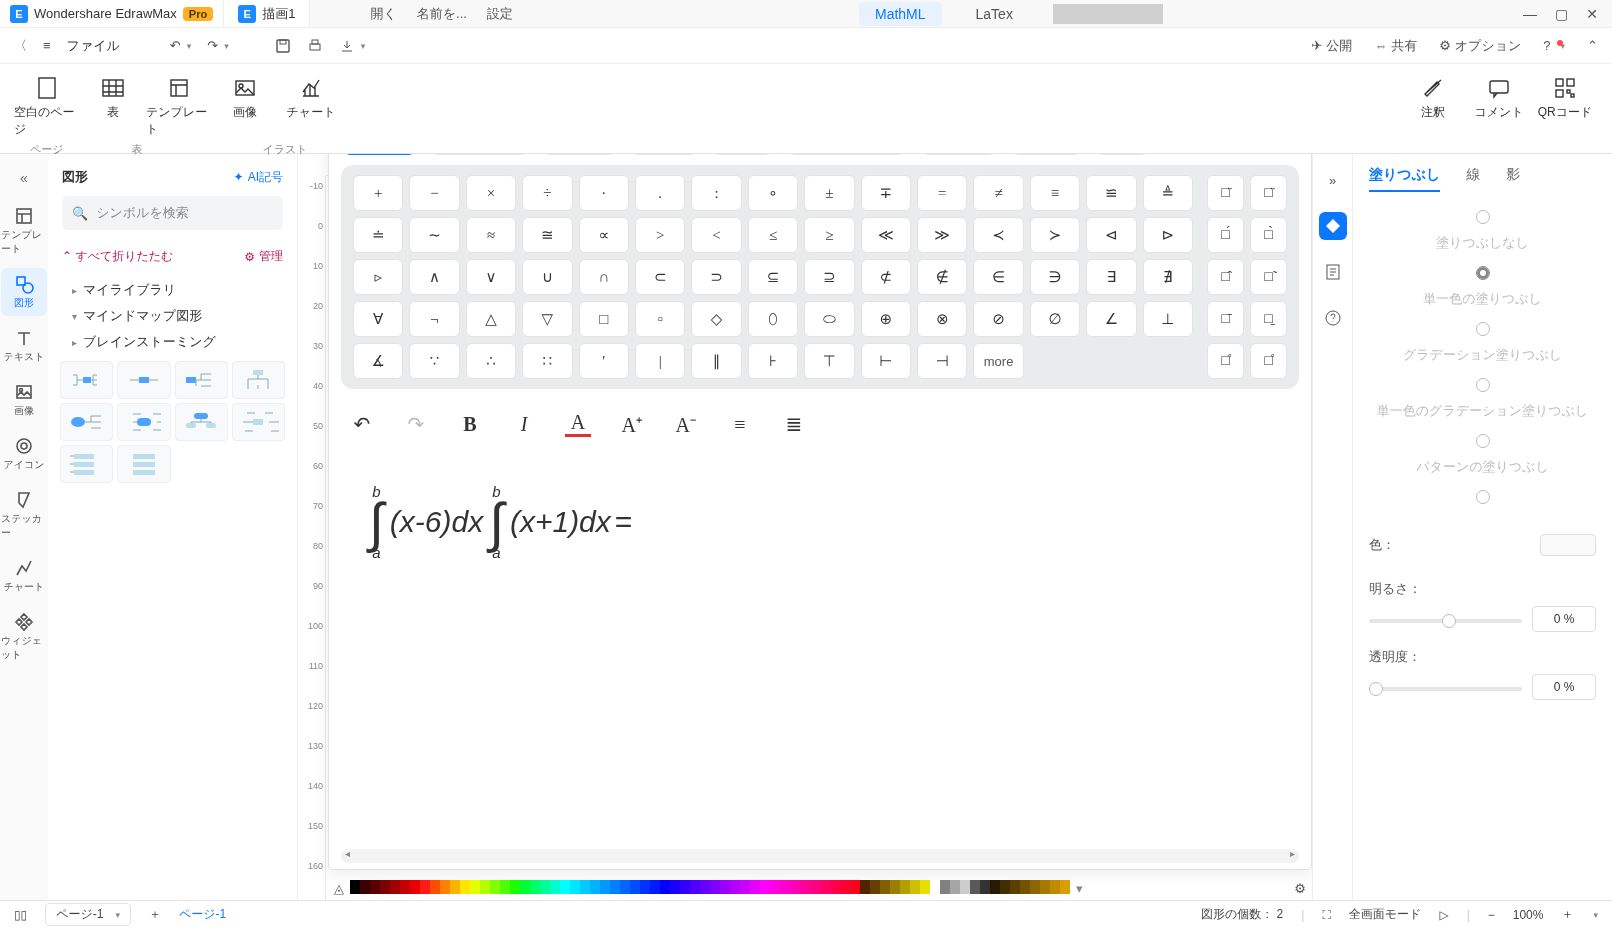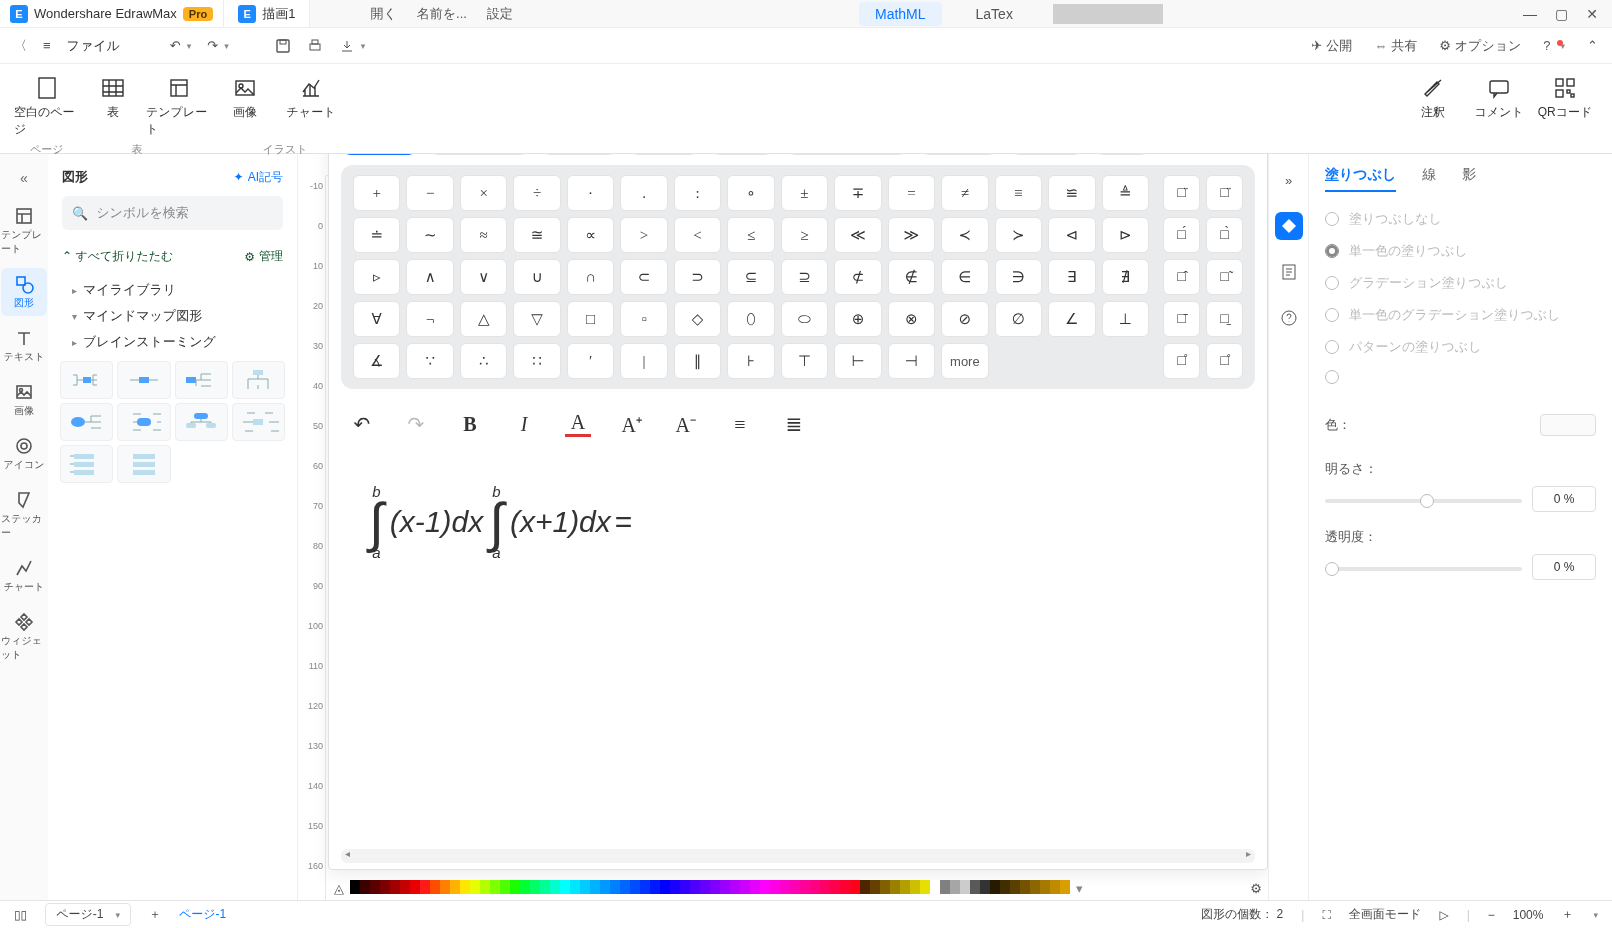--- a/index.html
+++ b/index.html
@@ -37,21 +37,21 @@
 .ir-item { width:46px; display:flex; flex-direction:column; align-items:center; gap:2px; font-size:10px; color:#555; padding:6px 0; cursor:pointer; }
 .ir-item.active { background:#e6f1ff; color:#0b77ff; border-radius:6px; }
 .ir-item svg { width:20px; height:20px; fill:none; stroke:currentColor; stroke-width:1.6; }
 .collapse-ic { width:46px; text-align:center; color:#666; padding:8px 0; font-size:14px; }
 
 
 .shapes { width:250px; border-right:1px solid #eee; display:flex; flex-direction:column; }
 .shapes-head { display:flex; align-items:center; justify-content:space-between; padding:14px 14px 10px; font-weight:600; }
 .ai-link { color:#0b77ff; font-weight:500; display:flex; align-items:center; gap:4px; font-size:12px; }
 .search-box { margin:0 14px 10px; height:34px; background:#f3f4f6; border-radius:6px; display:flex; align-items:center; padding:0 10px; color:#888; gap:8px; }
-.fold-row { display:flex; justify-content:space-between; align-items:center; padding:8px 14px; font-size:12px; color:#14532d; }
+.fold-row { display:flex; justify-content:space-between; align-items:center; padding:8px 14px; font-size:12px; color:#be185d; }
 .fold-row .gear { display:flex; align-items:center; gap:4px; }
 .lib-section { padding:8px 14px 0 24px; font-size:13px; color:#333; cursor:pointer;}
 .lib-section::before { content:"▸"; font-size:10px; color:#888; margin-right:6px; }
 .lib-section.open::before { content:"▾"; }
 .thumbs { display:grid; grid-template-columns:repeat(4,1fr); gap:4px; padding:10px 12px; }
 .thumb { height:38px; background:#f8f9fb; border:1px solid #eee; border-radius:4px; display:flex; align-items:center; justify-content:center; }
 .thumb svg { width:38px; height:26px; }
 .more-btn { margin:14px; height:34px; background:#0b77ff; color:#fff; border-radius:6px; display:flex; align-items:center; justify-content:center; cursor:pointer; }
 
 
@@ -96,25 +96,25 @@
 
 .eq-scroll { height:14px; margin:0 12px 6px; background:#f3f3f3; border-radius:6px; position:relative; }
 .eq-scroll::before { content:"◂"; position:absolute; left:4px; top:-1px; font-size:10px; color:#888; }
 .eq-scroll::after { content:"▸"; position:absolute; right:4px; top:-1px; font-size:10px; color:#888; }
 
 
 .right-rail { width:40px; border-left:1px solid #eee; display:flex; flex-direction:column; align-items:center; gap:18px; padding-top:12px; }
 .rr-item { width:28px; height:28px; display:flex; align-items:center; justify-content:center; border-radius:6px; cursor:pointer; color:#555; }
 .rr-item.active { background:#0b77ff; color:#fff; }
 
-.right-panel { width:304px; border-left:1px solid #eee; display:flex; flex-direction:column; padding:12px 16px; }
+.right-panel { width:260px; border-left:1px solid #eee; display:flex; flex-direction:column; padding:12px 16px; }
 .rp-tabs { display:flex; gap:26px; font-size:14px; margin-bottom:18px; }
 .rp-tab { color:#666; cursor:pointer; padding-bottom:6px; }
 .rp-tab.active { color:#0b77ff; border-bottom:2px solid #0b77ff; font-weight:600; }
-.radio { display:flex; align-items:center; gap:10px; margin-bottom:14px; font-size:13px; }
+.radio { display:flex; align-items:center; gap:10px; margin-bottom:14px; font-size:13px;flex-direction:column; }
 .radio .r { width:14px; height:14px; border:1.5px solid #bbb; border-radius:50%; }
 .radio.sel .r { border-color:#888; box-shadow:inset 0 0 0 3px #888; }
 .radio.dis { color:#bbb; }
 .rp-row { display:flex; align-items:center; justify-content:space-between; margin:16px 0 8px; font-size:13px; color:#555; }
 .rp-sw { width:56px; height:22px; border:1px solid #ddd; border-radius:4px; background:#fafafa; }
 .slider { height:4px; background:#e5e5e5; border-radius:2px; position:relative; margin:8px 0 4px; }
 .slider .knob { position:absolute; top:-5px; width:14px; height:14px; background:#fff; border:1px solid #bbb; border-radius:50%; }
 .val-box { width:64px; height:26px; border:1px solid #ddd; border-radius:4px; display:inline-flex; align-items:center; justify-content:center; font-size:12px; }
 
 
@@ -560,21 +560,21 @@
         <span class="fbtn">≣</span>
       </div>
 
       <div class="eq-canvas">
         <span class="eq-row">
           <span class="eq-int">
             <span class="lim">b</span>
             <span class="sym">∫</span>
             <span class="lim">a</span>
           </span>
-          <span>(x-1)dx</span>
+          <span>(x-6)dx</span>
           <span class="eq-int">
             <span class="lim">b</span>
             <span class="sym">∫</span>
             <span class="lim">a</span>
           </span>
           <span>(x+1)dx</span>
           <span style="font-style:normal;margin-left:2px">=</span>
         </span>
       </div>
 

